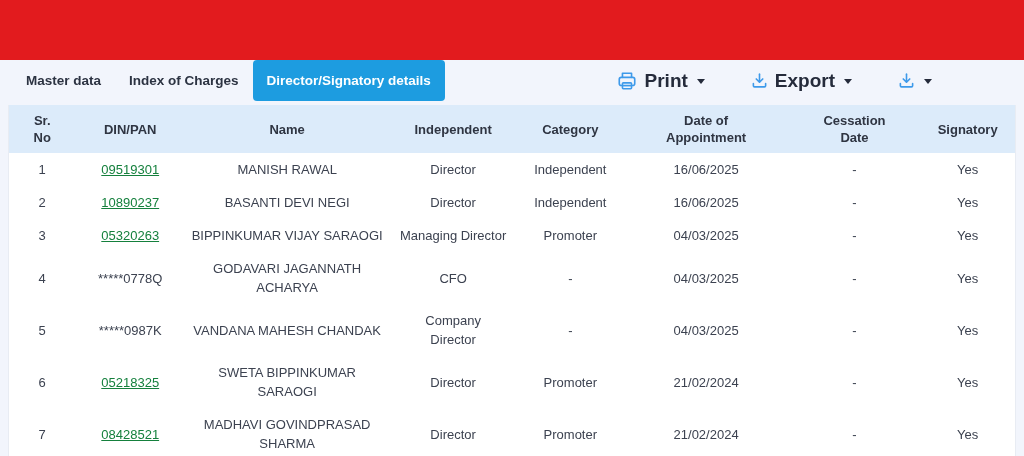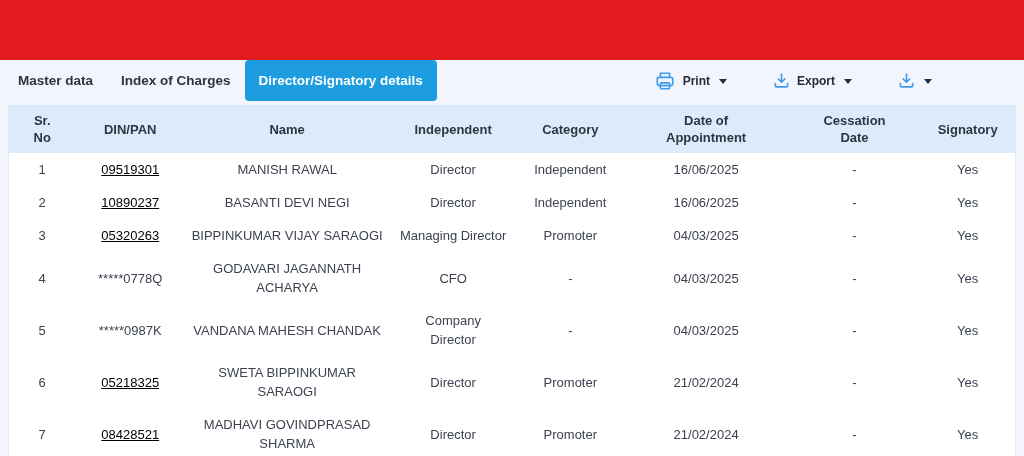--- a/index.html
+++ b/index.html
@@ -6,38 +6,38 @@
   html, body {
     width: 1024px; height: 456px; overflow: hidden;
     background: #f2f5fc;
     font-family: "Liberation Sans", "DejaVu Sans", sans-serif;
   }
   .banner {
     width: 100%; height: 60px; background: #e21b1e;
   }
   .tabbar {
     height: 41px; display: flex; align-items: stretch;
-    background: #f2f5fc; padding-left: 4px; text-align: right;
+    background: #f2f5fc; padding-left: 12px; text-align: right;
   }
   .tabs { display: flex; align-items: stretch; }
   .tab {
     display: flex; align-items: center; padding: 0 14px;
     font-size: 13.5px; font-weight: 600; color: #2c3342;
     cursor: pointer; white-space: nowrap;
   }
   .tab.active {
     background: #1d9ce0; color: #ffffff; border-radius: 4px;
   }
   .actions {
     display: flex; align-items: center; margin-left: auto;
     gap: 46px; padding-right: 92px;
   }
   .action {
     display: flex; align-items: center; gap: 7px;
-    font-size: 12px; font-weight: 600; color: #252b3b;
+    font-size: 19px; font-weight: 600; color: #252b3b;
     cursor: pointer; white-space: nowrap;
   }
   .action svg { display: block; }
   .caret {
     width: 0; height: 0; margin-left: 2px; margin-top: 2px;
     border-left: 4.5px solid transparent;
     border-right: 4.5px solid transparent;
     border-top: 5.5px solid #252b3b;
     display: inline-block;
   }
@@ -58,21 +58,21 @@
     white-space: pre-line;
   }
   tbody td {
     background: #ffffff; color: #3c4250;
     font-size: 13px; font-weight: 400;
     padding: 7px 6px; line-height: 19px;
     text-align: center; vertical-align: middle;
     white-space: pre-line;
   }
   a.din-link {
-    color: #000000; text-decoration: underline; cursor: pointer;
+    color: #15803d; text-decoration: underline; cursor: pointer;
   }
 </style>
 </head>
 <body>
 
 <div class="banner"></div>
 
 <div class="tabbar">
   <div class="tabs">
     <div class="tab">Master data</div>

